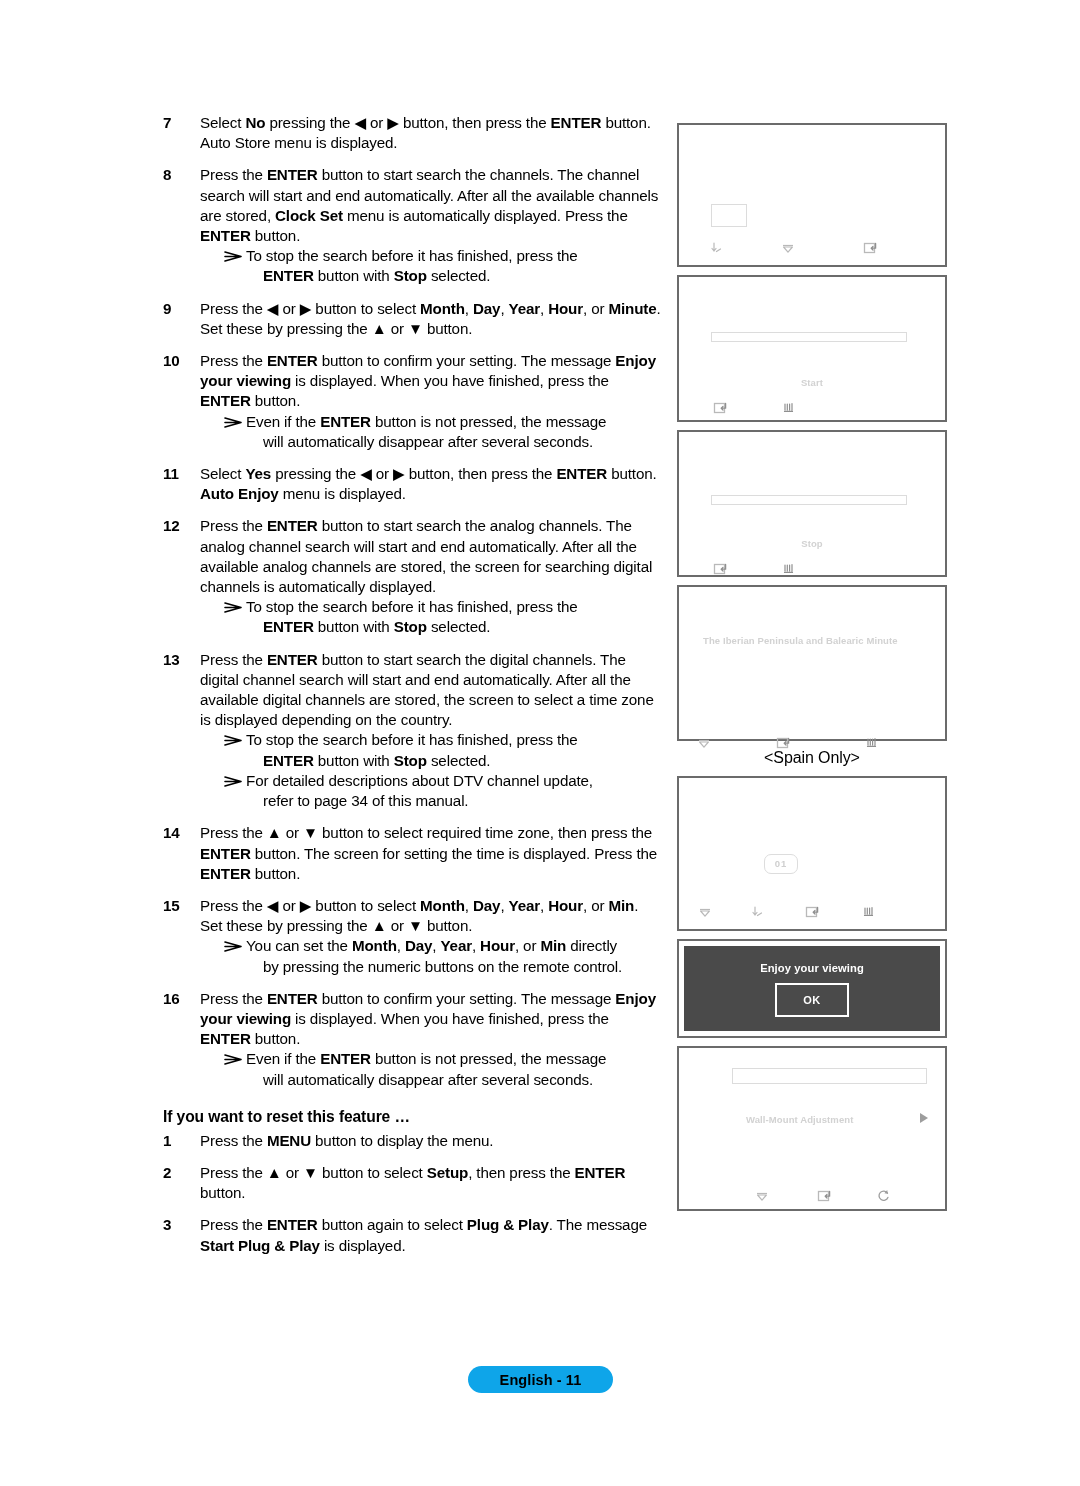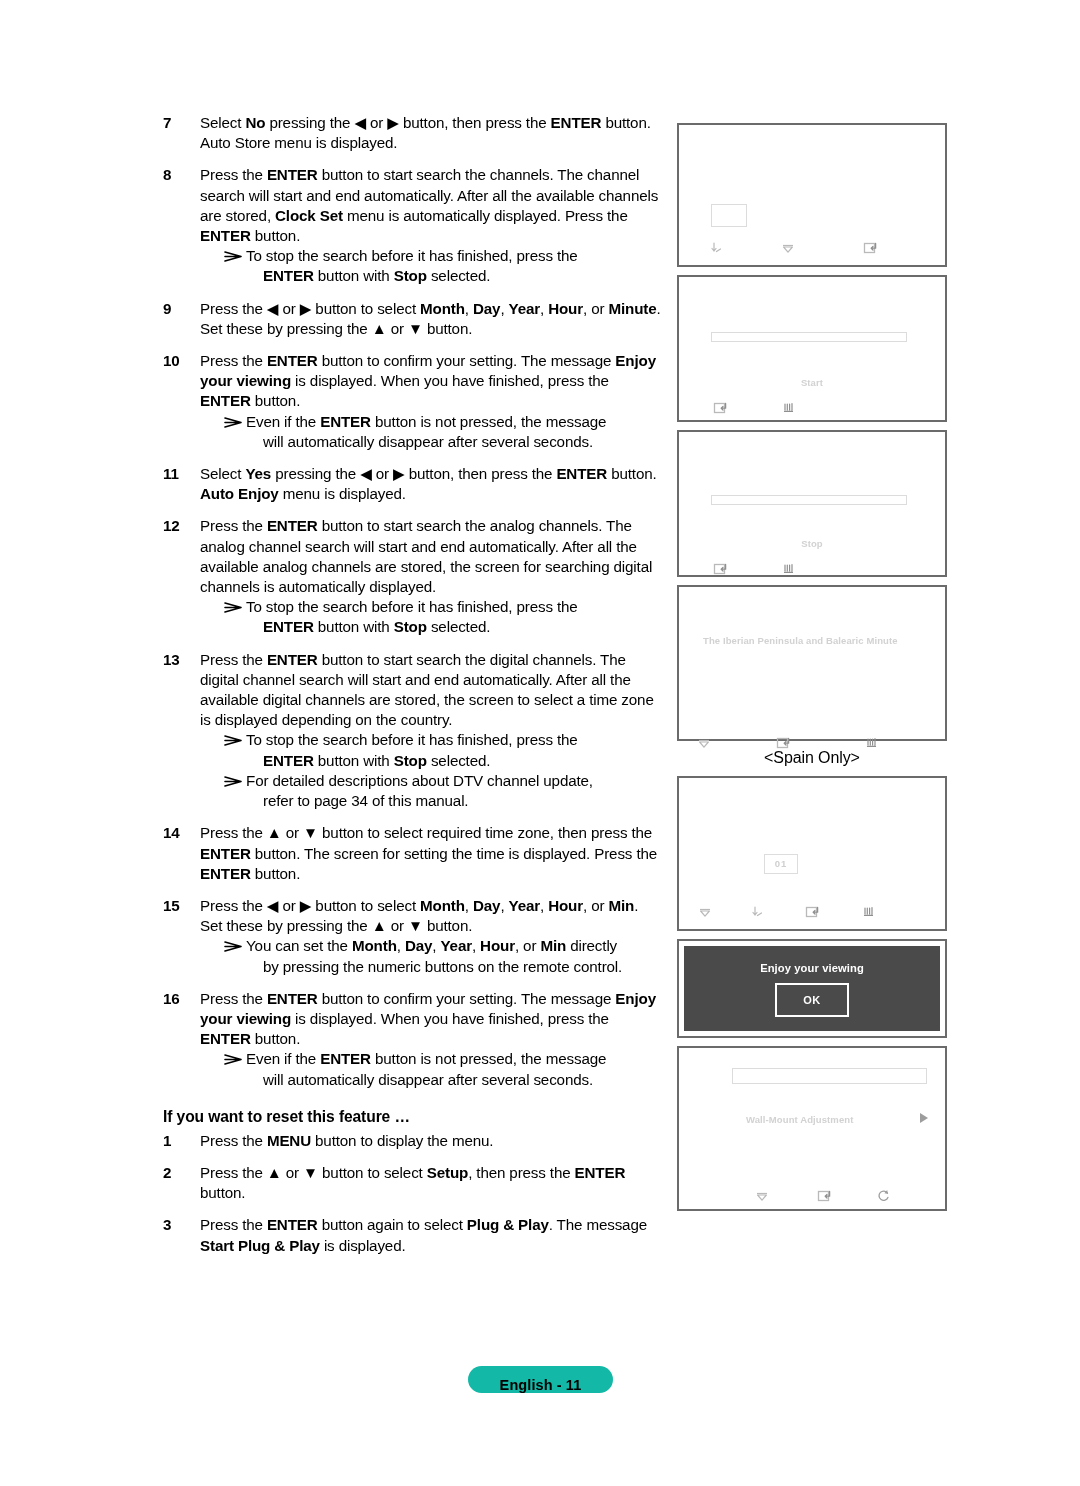--- a/index.html
+++ b/index.html
@@ -180,24 +180,24 @@
     margin: 5px 0 9px 0;
   }
 
   
   .footer {
     position: absolute;
     left: 468px;
     top: 1366px;
     width: 145px;
     height: 27px;
-    background: #14b8a6;
+    background: #0ea5e9;
     border-radius: 14px;
     display: flex;
-    align-items: flex-end;
+    align-items: center;
     justify-content: center;
   }
   .footer-label {
     font-size: 14.5px;
     font-weight: bold;
     letter-spacing: 0.1px;
     color: #000000;
   }
 </style>
 </head>
@@ -424,21 +424,21 @@
           <svg width="18" height="18" viewBox="0 0 18 18">
               <path d="M4 5 L4 11 M6.3 5 L6.3 11 M8.6 5 L8.6 11 M11 4.5 L11 11.5 M3.5 12.4 L11.5 12.4" stroke="#8f8f8f" stroke-width="1.2" stroke-linecap="round"></path>
             </svg>
         </span>
       </div>
     </div>
 
     <div class="spain-only">&lt;Spain Only&gt;</div>
 
     <div class="screen" style="height:155px;">
-      <div class="osd-chip" style="left:85px; top:76px; width:34px; height:20px; line-height:18px;">01</div>
+      <div class="osd-chip" style="left:85px; top:76px; width:34px; height:20px; line-height:18px;border-radius:7px;">01</div>
       <div class="iconrow" style="top:125px;">
         <span class="ico" style="left:17px;">
           <svg width="18" height="18" viewBox="0 0 18 18">
               <path d="M4 6.5 L14 6.5" stroke="#b9b9b9" stroke-width="1.2"></path>
               <path d="M4.6 8 L13.4 8 L9 13.2 Z" fill="none" stroke="#b9b9b9" stroke-width="1.2" stroke-linejoin="round"></path>
             </svg>
         </span>
         <span class="ico" style="left:71px;">
           <svg width="18" height="18" viewBox="0 0 18 18">
               <path d="M5 4 L5 12 M5 12 L3 9.5 M5 12 L7 9.5 M7.5 12.5 L11.5 10" stroke="#b9b9b9" stroke-width="1.2" fill="none" stroke-linecap="round"></path>

